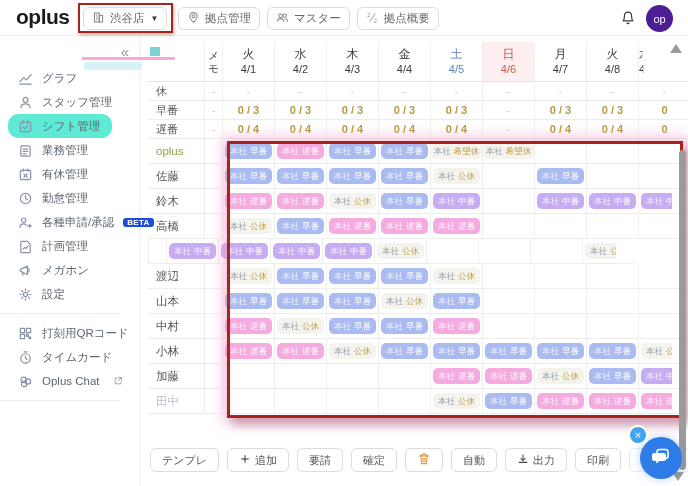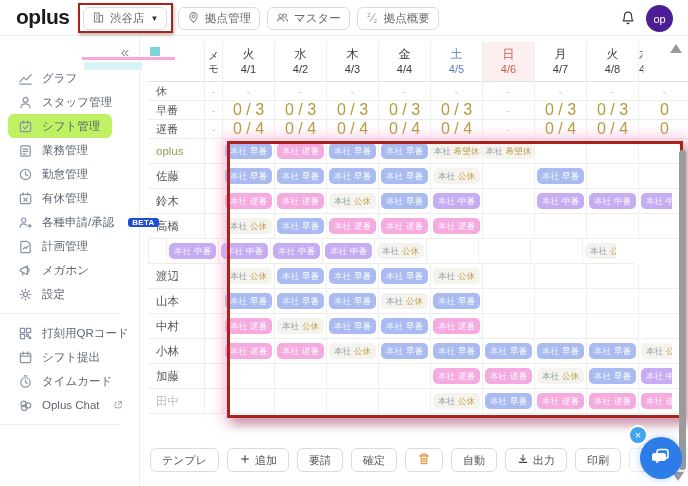--- a/index.html
+++ b/index.html
@@ -22,24 +22,24 @@
   .avatar { position:absolute; right:15px; top:5px; width:27px; height:27px; border-radius:50%;
             background:#4c1d95; color:#fff; font-size:11px; display:flex; align-items:center; justify-content:center; cursor:pointer; }
 
   
   .sidebar { position:absolute; left:0; top:36px; width:140px; height:450px; background:#fff;
              border-right:1px solid #f0f0f0; z-index:20; }
   .collapse { position:absolute; right:10px; top:8px; color:#8b93a5; font-size:15px; cursor:pointer; line-height:1; }
   .side-list { position:absolute; left:0; top:30px; width:120px; }
   .side-item { height:24px; display:flex; align-items:center; gap:9px; margin:0 8px; padding-left:10px;
                border-radius:6px; font-size:11.5px; color:#5c6570; cursor:pointer; white-space:nowrap; }
-  .side-item.selected { background:#bef264; }
+  .side-item.selected { background:#5eead4;border-radius:10px; }
   .side-item .icon svg { display:block; }
   .beta { background:#1d4ed8; color:#fff; font-size:8px; font-weight:700; border-radius:3px;
-          padding:0 4px; margin-left:5px; letter-spacing:.3px; }
+          padding:0 4px; letter-spacing:.3px; }
   .ext { margin-left:4px; display:inline-flex; }
   .divider { height:1px; background:#ececec; margin:7px 0; }
 
   
   .artifact { position:absolute; z-index:40; pointer-events:none; }
 
   
   .main { position:absolute; left:140px; top:36px; width:548px; height:450px; background:#fff; }
   .grid { position:absolute; left:8px; top:6px; z-index:5; }
   .grow { display:flex; }
@@ -53,21 +53,21 @@
   .hdow { font-size:12px; color:#3c3c3c; }
   .hdate { font-size:11px; color:#3c3c3c; }
   .hmemo { font-size:10.5px; color:#3c3c3c; line-height:1.15; text-align:center; }
   .hrow .sat .hdow, .hrow .sat .hdate { color:#5b80c4; }
   .hrow .sun .hdow, .hrow .sun .hdate { color:#c4604c; }
   .hrow .sun { background:#fdeef0; }
   .hrow .hpartial { align-items:flex-start; }
   .hrow .hpartial .hdow, .hrow .hpartial .hdate { clip-path:inset(0 72% 0 0); }
   .srow .cell { height:19px; }
   .slabel { font-size:11px; color:#5a5a5a; }
-  .sval { font-size:16px; color:#b39b3d; }
+  .sval { font-size:11px; color:#b39b3d;font-weight:bold; }
   .sdash { font-size:10.5px; color:#c9c9c9; }
   .frow .cell { height:25px; }
   .fname { font-size:11.5px; color:#555; cursor:pointer; }
   .fname.green { color:#87a84c; }
   .fname.muted { color:#b9bec6;font-family:Liberation Mono, monospace; }
 
   .badge { display:inline-flex; align-items:center; justify-content:center; gap:3px;
            min-width:44px; padding:4px 5px; border-radius:5px; font-size:8.5px; line-height:1;
            cursor:pointer; white-space:nowrap; }
   .badge .pfx { color:rgba(255,255,255,.82); }
@@ -203,41 +203,41 @@
               <line x1="5.5" y1="6.5" x2="10.5" y2="6.5"></line>
               <line x1="5.5" y1="9" x2="10.5" y2="9"></line>
               <line x1="5.5" y1="11.5" x2="8.5" y2="11.5"></line>
             </svg>
           </span>
           <span>業務管理</span>
         </div>
         <div class="side-item">
           <span class="icon">
             <svg width="15" height="15" viewBox="0 0 16 16" fill="none" stroke="#8a94a6" stroke-width="1.3" stroke-linecap="round" stroke-linejoin="round">
-              <circle cx="8" cy="8" r="5.5"></circle>
-              <polyline points="8,5 8,8 10.4,9.4"></polyline>
-            </svg>
-          </span>
-          <span>勤怠管理</span>
-        </div>
-        <div class="side-item">
-          <span class="icon">
-            <svg width="15" height="15" viewBox="0 0 16 16" fill="none" stroke="#8a94a6" stroke-width="1.3" stroke-linecap="round" stroke-linejoin="round">
               <rect x="2.5" y="3.5" width="11" height="10" rx="1.5"></rect>
               <line x1="5.5" y1="2" x2="5.5" y2="4.5"></line>
               <line x1="10.5" y1="2" x2="10.5" y2="4.5"></line>
               <line x1="6.2" y1="7.5" x2="9.8" y2="11"></line>
               <line x1="9.8" y1="7.5" x2="6.2" y2="11"></line>
             </svg>
           </span>
           <span>有休管理</span>
         </div>
         <div class="side-item">
           <span class="icon">
             <svg width="15" height="15" viewBox="0 0 16 16" fill="none" stroke="#8a94a6" stroke-width="1.3" stroke-linecap="round" stroke-linejoin="round">
+              <circle cx="8" cy="8" r="5.5"></circle>
+              <polyline points="8,5 8,8 10.4,9.4"></polyline>
+            </svg>
+          </span>
+          <span>勤怠管理</span>
+        </div>
+        <div class="side-item">
+          <span class="icon">
+            <svg width="15" height="15" viewBox="0 0 16 16" fill="none" stroke="#8a94a6" stroke-width="1.3" stroke-linecap="round" stroke-linejoin="round">
               <circle cx="6" cy="5.5" r="2.3"></circle>
               <path d="M2.2 13 C2.2 10.6 4 9.5 6 9.5 C7.1 9.5 8 9.8 8.7 10.3"></path>
               <line x1="9.8" y1="11.6" x2="13.8" y2="11.6"></line>
               <polyline points="12.2,10 13.8,11.6 12.2,13.2"></polyline>
             </svg>
           </span>
           <span>各種申請/承認</span>
           <span class="beta">BETA</span>
         </div>
         <div class="side-item">
@@ -272,31 +272,20 @@
         <div class="side-item">
           <span class="icon">
             <svg width="15" height="15" viewBox="0 0 16 16" fill="none" stroke="#8a94a6" stroke-width="1.3" stroke-linecap="round" stroke-linejoin="round">
               <rect x="2.5" y="2.5" width="4.5" height="4.5"></rect>
               <rect x="9" y="2.5" width="4.5" height="4.5"></rect>
               <rect x="2.5" y="9" width="4.5" height="4.5"></rect>
               <path d="M9 9 h2 v2 h-2 z M11.8 11.8 h1.7 v1.7 h-1.7 z"></path>
             </svg>
           </span>
           <span>打刻用QRコード</span>
-        </div>
-        <div class="side-item">
-          <span class="icon">
-            <svg width="15" height="15" viewBox="0 0 16 16" fill="none" stroke="#8a94a6" stroke-width="1.3" stroke-linecap="round" stroke-linejoin="round">
-              <rect x="2.5" y="3.5" width="11" height="10" rx="1.5"></rect>
-              <line x1="5.5" y1="2" x2="5.5" y2="4.5"></line>
-              <line x1="10.5" y1="2" x2="10.5" y2="4.5"></line>
-              <line x1="2.5" y1="6.5" x2="13.5" y2="6.5"></line>
-            </svg>
-          </span>
-          <span>シフト提出</span>
         </div>
         <div class="side-item">
           <span class="icon">
             <svg width="15" height="15" viewBox="0 0 16 16" fill="none" stroke="#8a94a6" stroke-width="1.3" stroke-linecap="round" stroke-linejoin="round">
               <circle cx="8" cy="9" r="5"></circle>
               <polyline points="8,6.5 8,9 9.8,10"></polyline>
               <line x1="6.5" y1="2" x2="9.5" y2="2"></line>
             </svg>
           </span>
           <span>タイムカード</span>

